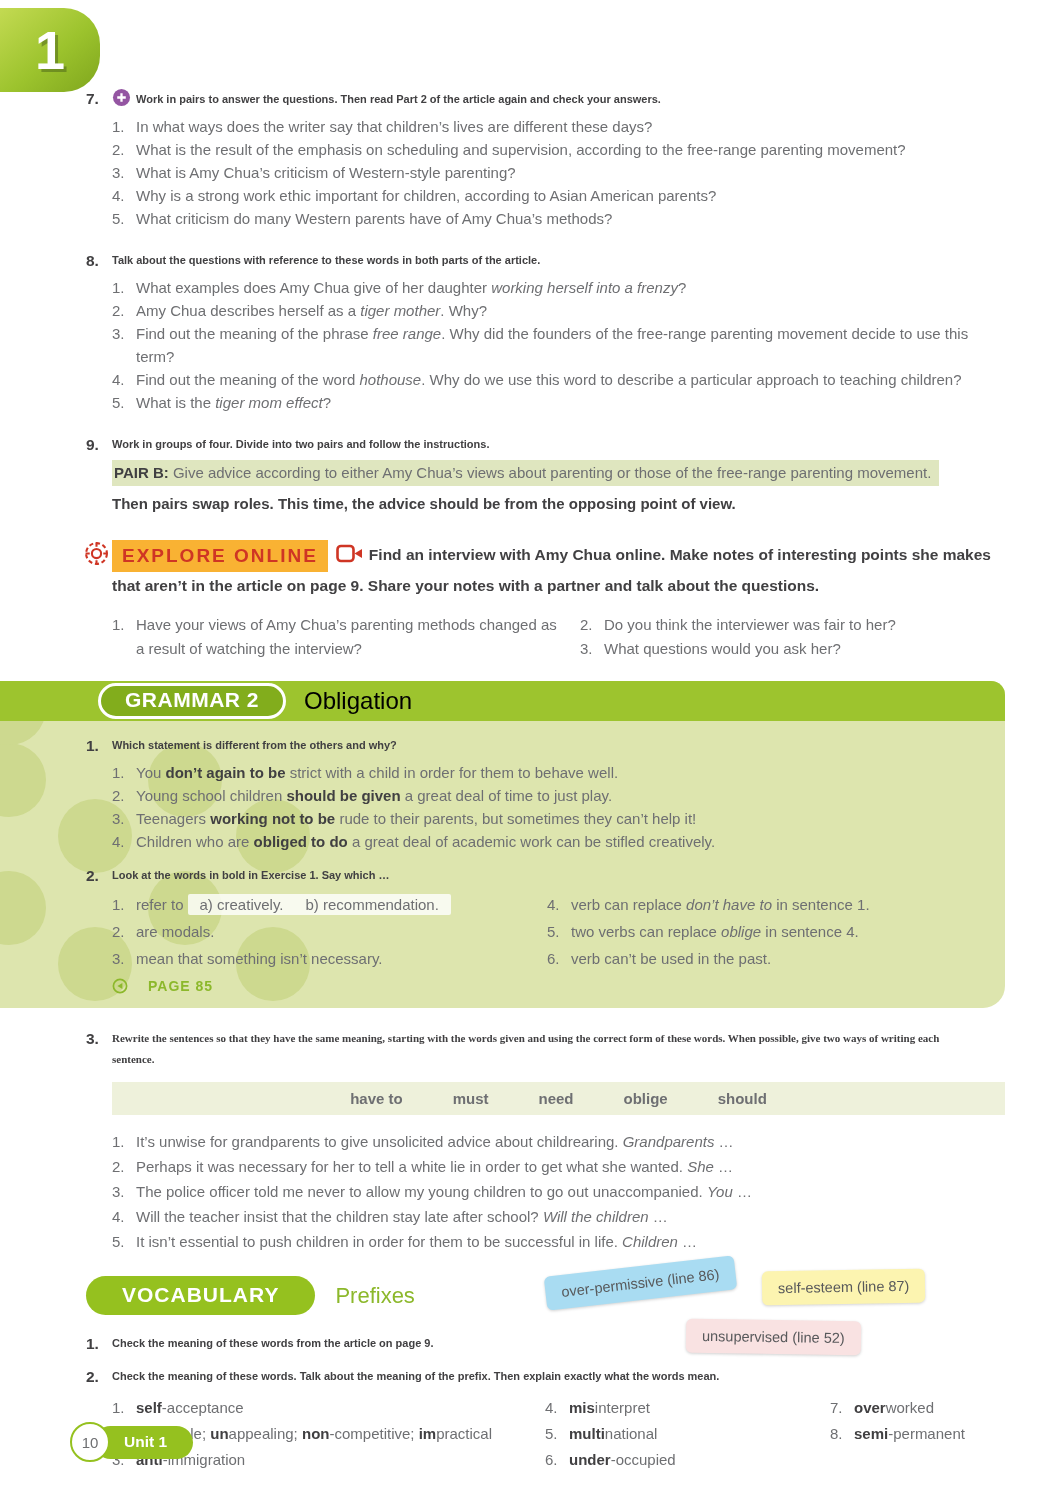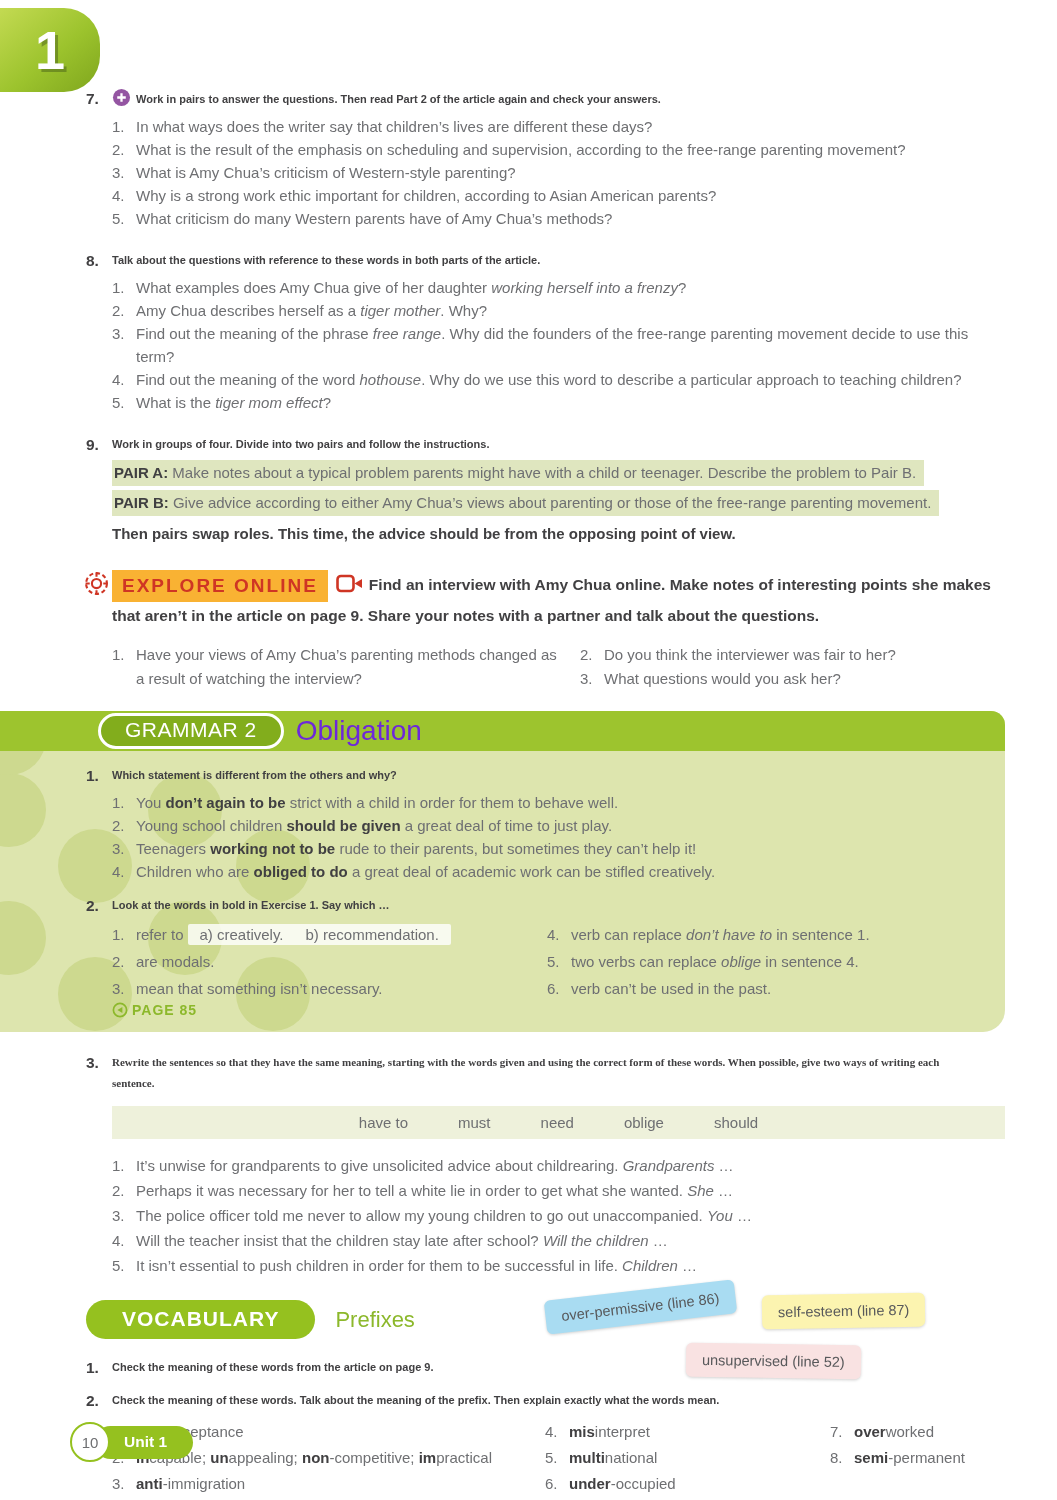--- a/index.html
+++ b/index.html
@@ -48,38 +48,38 @@
   .explore-qs { display:flex; margin-top:14px; font-weight:normal; }
   .explore-qs .qcol1 { width:450px; margin-right:18px; }
   .explore-qs .row { line-height:24px; }
 
   
   .grammar-panel { position:relative; margin-top:20px; width:1005px;
     background:#dde5ae; border-radius:0 14px 22px 0; overflow:hidden; }
   .g-band { position:relative; z-index:2; height:40px; background:#9dc42e;
     display:flex; align-items:center; }
   .g-pill { margin-left:98px; background:#82ad1c; border:3px solid #fff; border-radius:26px;
-    color:#fff; font-weight:normal; font-size:21px; padding:2px 24px 4px; letter-spacing:.5px; }
-  .g-sub { color:#6d28d9; font-size:28px; margin-left:12px; font-weight:normal; }
+    color:#fff; font-weight:bold; font-size:21px; padding:2px 24px 4px; letter-spacing:.5px; }
+  .g-sub { color:#000000; font-size:24px; margin-left:18px; font-weight:normal; }
   .g-body { position:relative; z-index:1; padding:14px 48px 14px 86px; }
   .dot { position:absolute; width:74px; height:74px; border-radius:50%; background:#cdd98f; z-index:0; }
   .g-body .ex { position:relative; z-index:1; }
   .g-ex1 { margin-bottom:12px; }
   .g2cols { display:flex; }
   .g2cols .gcol1 { width:435px; }
   .g2cols .row, .g-ex2row { line-height:27px; }
   .hl-box { background:rgba(255,255,255,.8); padding:2px 12px; border-radius:2px; margin-left:4px; }
   .hl-box span + span { margin-left:22px; }
-  .page-ref { display:flex; align-items:center; gap:4px; color:#8cb82b; font-weight:bold;
-    font-size:14px; letter-spacing:1px; }
+  .page-ref { display:flex; align-items:center; gap:20px; color:#8cb82b; font-weight:bold;
+    font-size:14px; letter-spacing:1px; margin-top:6px; }
 
   
   .ex3 { margin-top:20px; }
   .wordbox { background:#eef1db; margin:12px 0 14px; padding:8px 0; display:flex;
-    justify-content:center; gap:50px; }
+    justify-content:center; gap:50px;font-weight:bold; }
   .ex3 .row { line-height:25px; }
 
   
   .vocab { position:relative; margin-top:22px; }
   .vocab-head { display:flex; align-items:center; }
   .vocab-pill { background:#95c11f; color:#fff; font-weight:bold; font-size:21px;
     padding:7px 36px 8px; border-radius:26px; letter-spacing:1px; }
   .vocab-sub { color:#8cb82b; font-size:22px; margin-left:20px; }
   .note { position:absolute; padding:9px 16px; border-radius:6px; font-size:14.5px;
     color:#58595b; box-shadow:0 1px 3px rgba(0,0,0,.18); white-space:nowrap; z-index:3; }
@@ -172,21 +172,20 @@
               <span class="t">What is the <span class="it">tiger mom effect</span>?</span>
             </div>
         </div>
       </div>
     </div>
 
     <div class="ex mb-ex9">
       <span class="exn">9.</span>
       <div class="exbody">
         <div class="ex-heading">Work in groups of four. Divide into two pairs and follow the instructions.</div>
-        <div class="pair-row"><span class="pair-label">PAIR A:</span><span> Make notes about a typical problem parents might have with a child or teenager. Describe the problem to Pair B.</span></div>
         <div class="pair-row"><span class="pair-label">PAIR B:</span><span> Give advice according to either Amy Chua’s views about parenting or those of the free-range parenting movement.</span></div>
         <div class="closing">Then pairs swap roles. This time, the advice should be from the opposing point of view.</div>
       </div>
     </div>
 
     <div class="explore">
       <svg class="explore-compass" width="25" height="25" viewBox="0 0 24 24">
         <circle cx="12" cy="12" r="10" fill="none" stroke="#cf3524" stroke-width="2" stroke-dasharray="4 2.6"></circle>
         <circle cx="12" cy="12" r="4.4" fill="none" stroke="#cf3524" stroke-width="2"></circle>
         <path d="M12 1.5v4 M12 18.5v4 M1.5 12h4 M18.5 12h4" stroke="#cf3524" stroke-width="2"></path>

